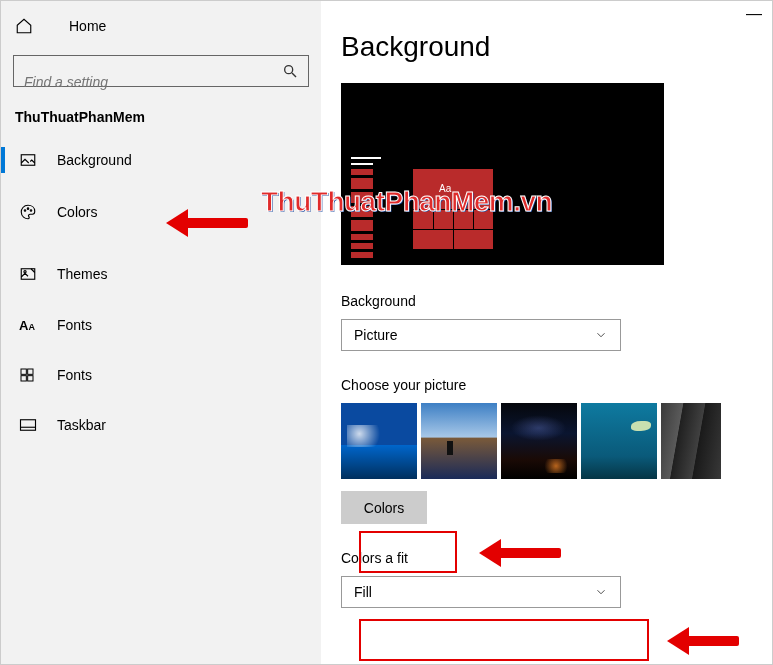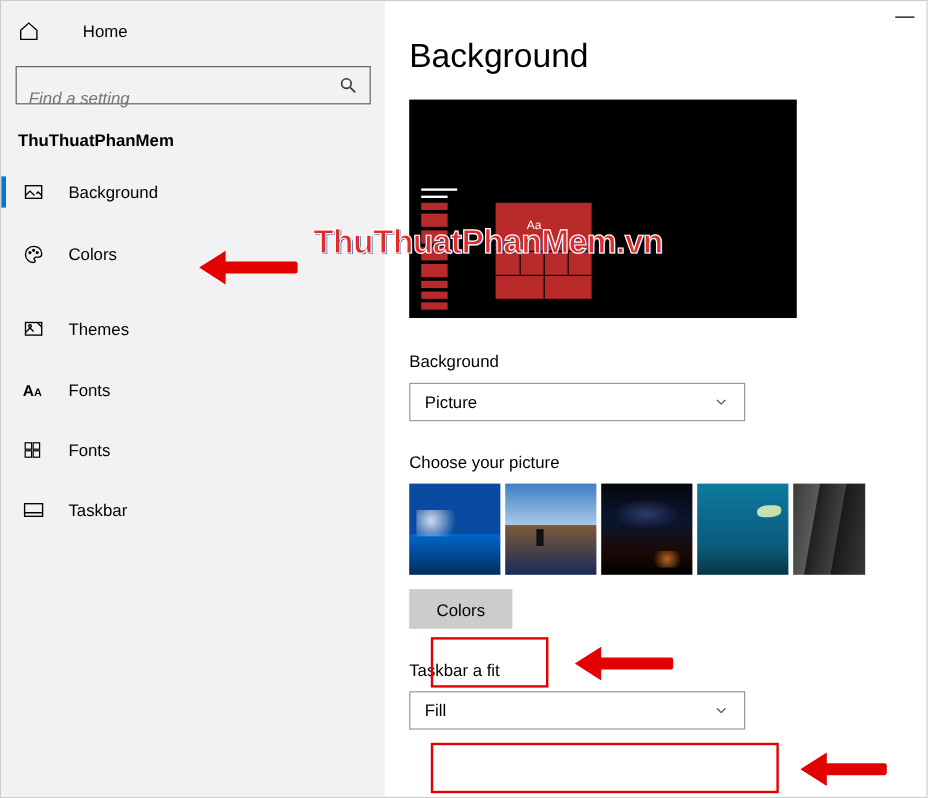--- a/index.html
+++ b/index.html
@@ -374,21 +374,21 @@
       <div class="thumb" style="background:linear-gradient(#0e7aa0,#0a5a7a 70%,#053545);">
         <div style="position:absolute;right:6px;top:18px;width:20px;height:10px;background:#c8e0b0;border-radius:50% 30% 50% 30%;"></div>
       </div>
       <div class="thumb" style="width:60px;background:linear-gradient(100deg,#3a3a3a 0%,#5a5a5a 30%,#202020 31%,#404040 60%,#1a1a1a 61%,#383838 100%);"></div>
     </div>
 
     <button class="browseBtn">
       <span>Colors</span>
     </button>
 
-    <div class="fieldLabel">Taskbar a fit</div>
+    <div class="fieldLabel">Colors a fit</div>
     <div class="dropdown" style="margin-bottom:0;">
       <span>Fill</span>
       <span>
         <svg width="14" height="14" viewBox="0 0 24 24" fill="none" stroke="#333" stroke-width="1.5">
             <polyline points="6 9 12 15 18 9"></polyline>
           </svg>
       </span>
     </div>
   </div>
 

